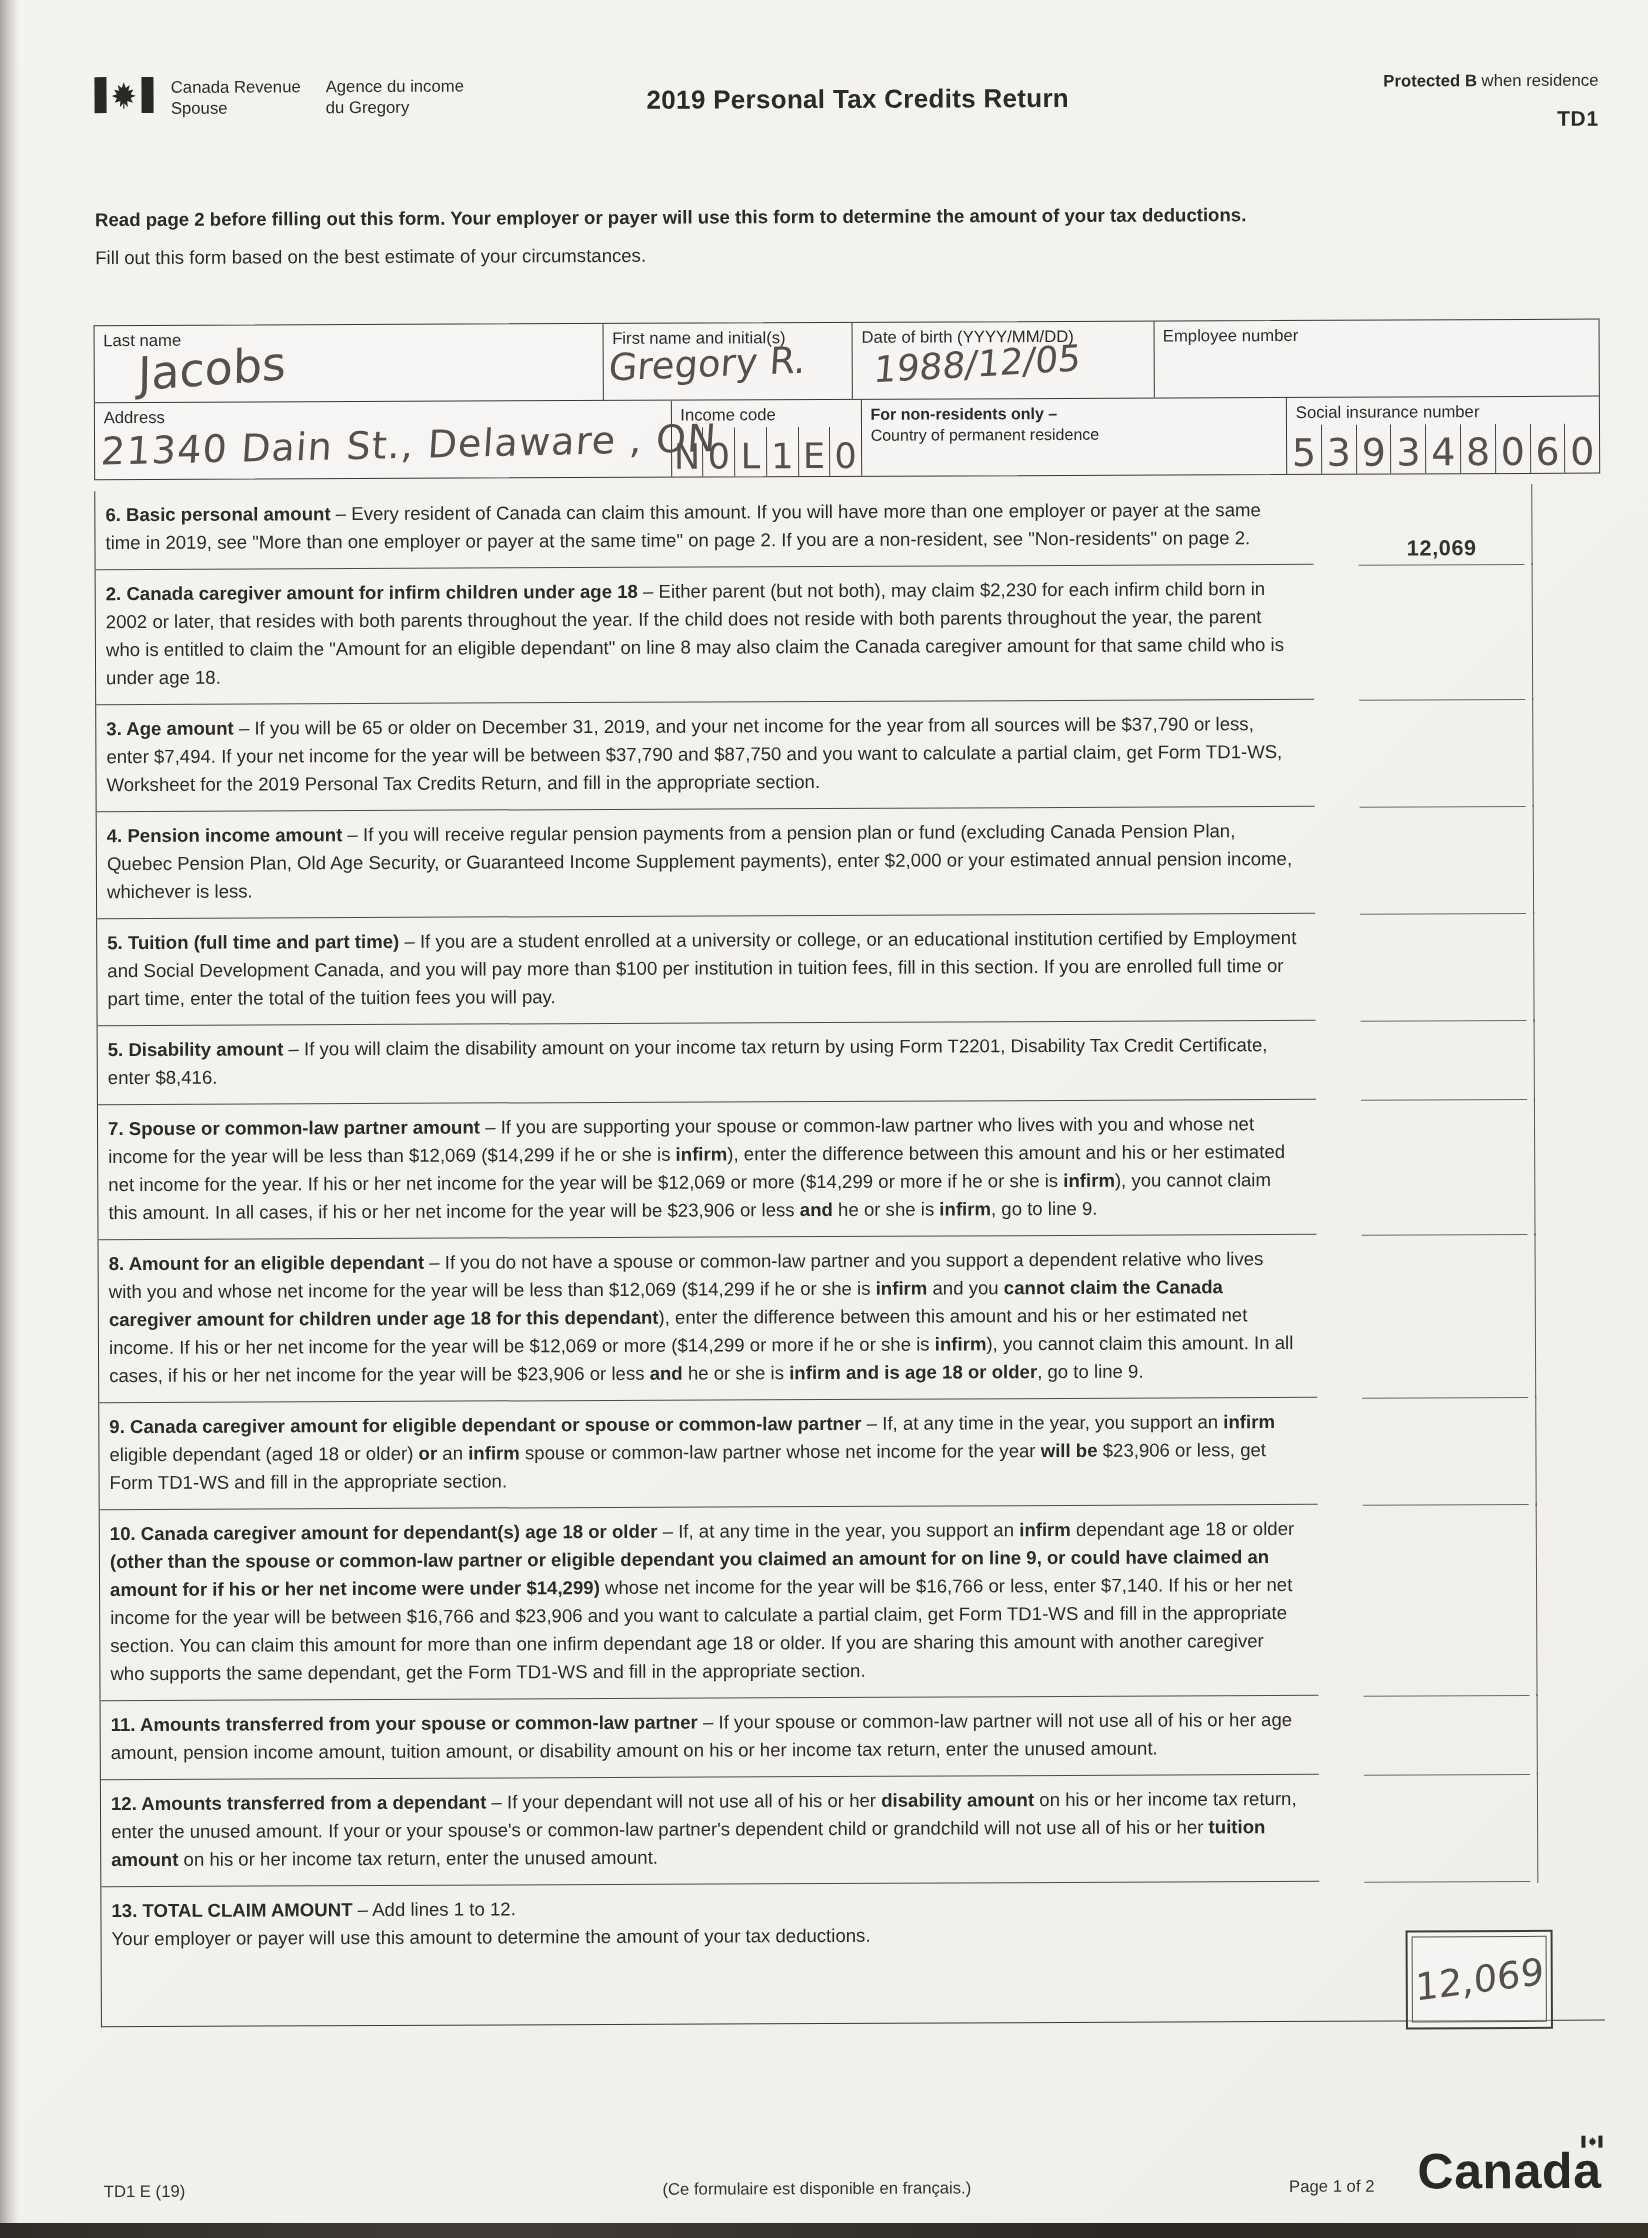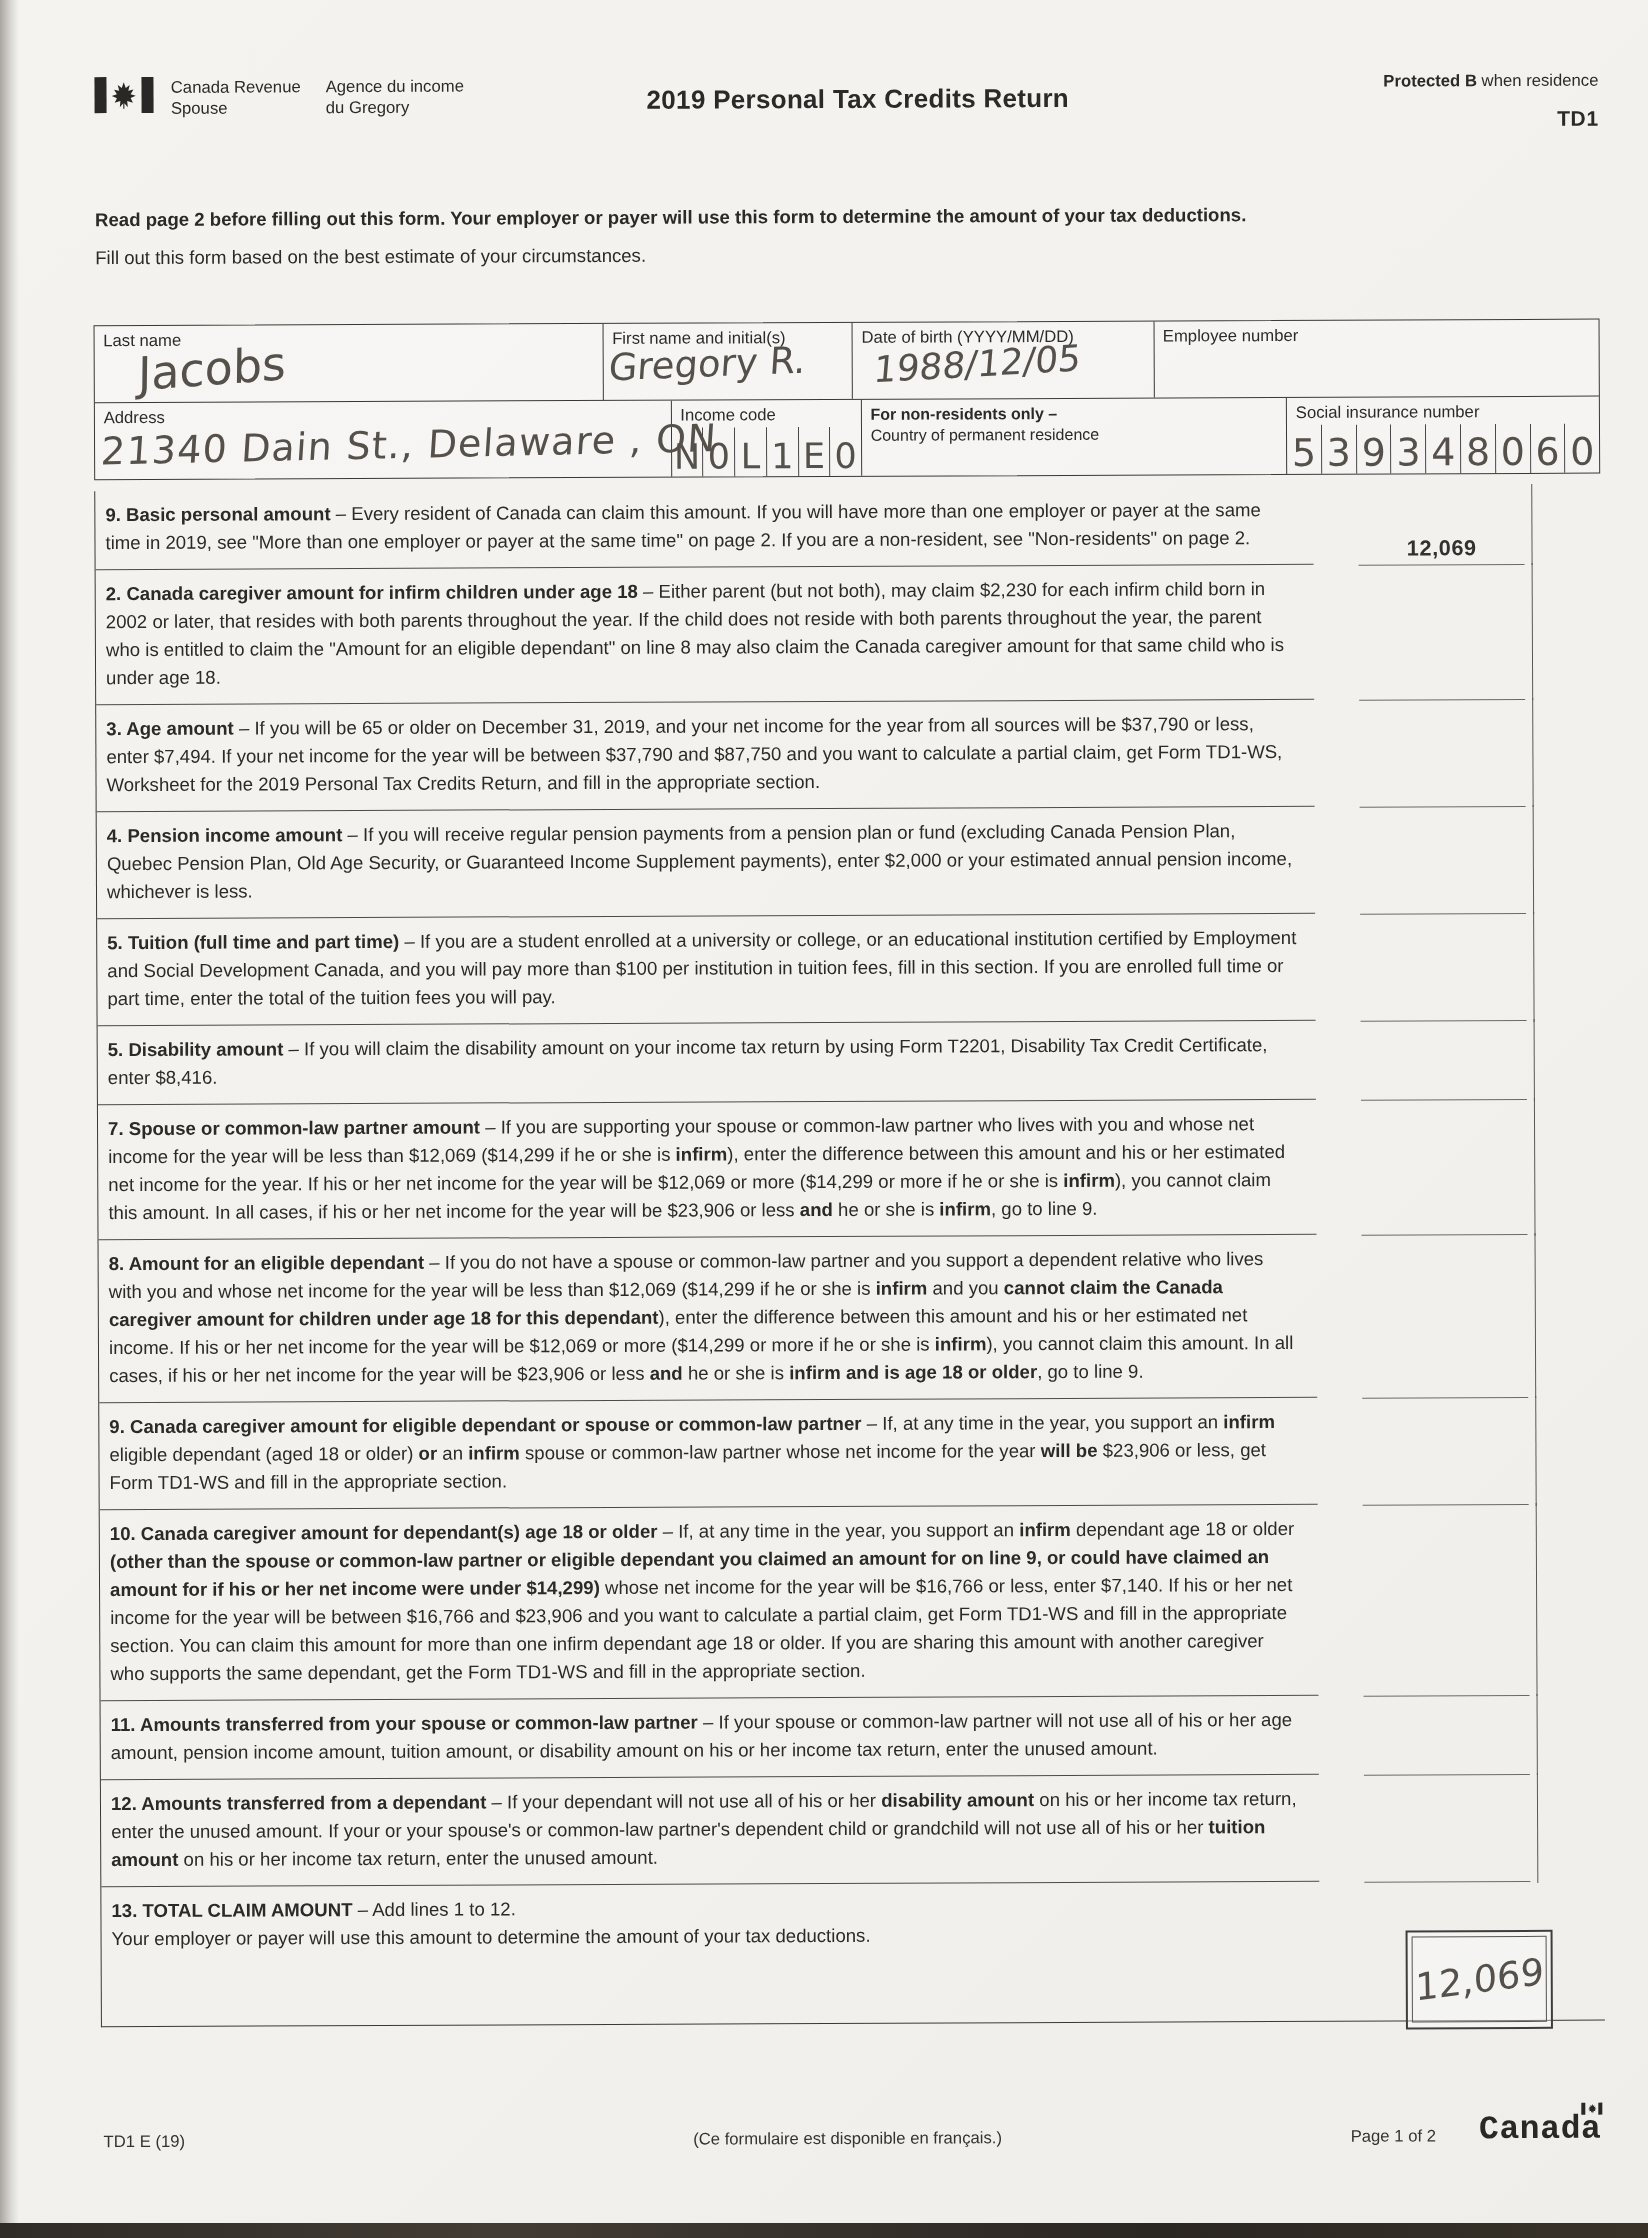--- a/index.html
+++ b/index.html
@@ -75,22 +75,22 @@
     border:2.5px solid #3f3d3b;background:rgba(255,255,255,.35);padding:4.3px;box-sizing:border-box;z-index:6;}
   .total-inner{width:100%;height:100%;border:1.2px solid #55524f;display:flex;align-items:center;justify-content:center;box-sizing:border-box;}
   .total-inner .hand{font-size:37px;transform:rotate(-7deg) skewX(-6deg);white-space:nowrap;}
   .section.last .total-box{display:block;}
 
   
   .footer{position:absolute;left:99px;top:2116px;width:1498px;display:flex;align-items:flex-end;font-size:16.7px;color:#34322f;}
   .f-code{width:266px;}
   .f-note{flex:1;text-align:center;}
   .f-page{margin:0 43px 0 25px;white-space:nowrap;}
-  .wordmark{position:relative;font-size:33px;font-weight:bold;letter-spacing:0.6px;color:#2a2826;
-    font-family:Liberation Mono, monospace;line-height:1;}
+  .wordmark{position:relative;font-size:50px;font-weight:bold;letter-spacing:0.6px;color:#2a2826;
+    font-family:Liberation Sans, sans-serif;line-height:1;margin-top:33px;}
   .wordmark-flag{position:absolute;top:-10px;right:-1.2px;width:21px;height:12.4px;display:flex;}
   .wordmark-flag .wf-bar{width:4.3px;background:#2a2826;}
   .wordmark-flag .wf-center{flex:1;display:flex;align-items:center;justify-content:center;}
   .wordmark-flag svg{width:10px;height:10px;fill:#2a2826;}
 </style>
 </head>
 <body>
 
 <div class="page">
   <div class="tilt">
@@ -182,21 +182,21 @@
               <div class="char-cell">6</div>
               <div class="char-cell">0</div>
             </div>
         </div>
       </div>
     </div>
 
     <div class="main-box">
       <div class="section">
         <div class="sec-text">
-          <span class="sec-title b">9. Basic personal amount</span><span class="sec-body"><span> – Every resident of Canada can claim this amount. If you will have more than one employer or payer at the same time in 2019, see "More than one employer or payer at the same time" on page 2. If you are a non-resident, see "Non-residents" on page 2.</span></span>
+          <span class="sec-title b">6. Basic personal amount</span><span class="sec-body"><span> – Every resident of Canada can claim this amount. If you will have more than one employer or payer at the same time in 2019, see "More than one employer or payer at the same time" on page 2. If you are a non-resident, see "Non-residents" on page 2.</span></span>
           
         </div>
         <div class="sec-amount">
           <div class="vrule"></div>
           <div class="amt-printed">12,069</div>
           <div class="amt-line"></div>
 
         </div>
       </div>
 

